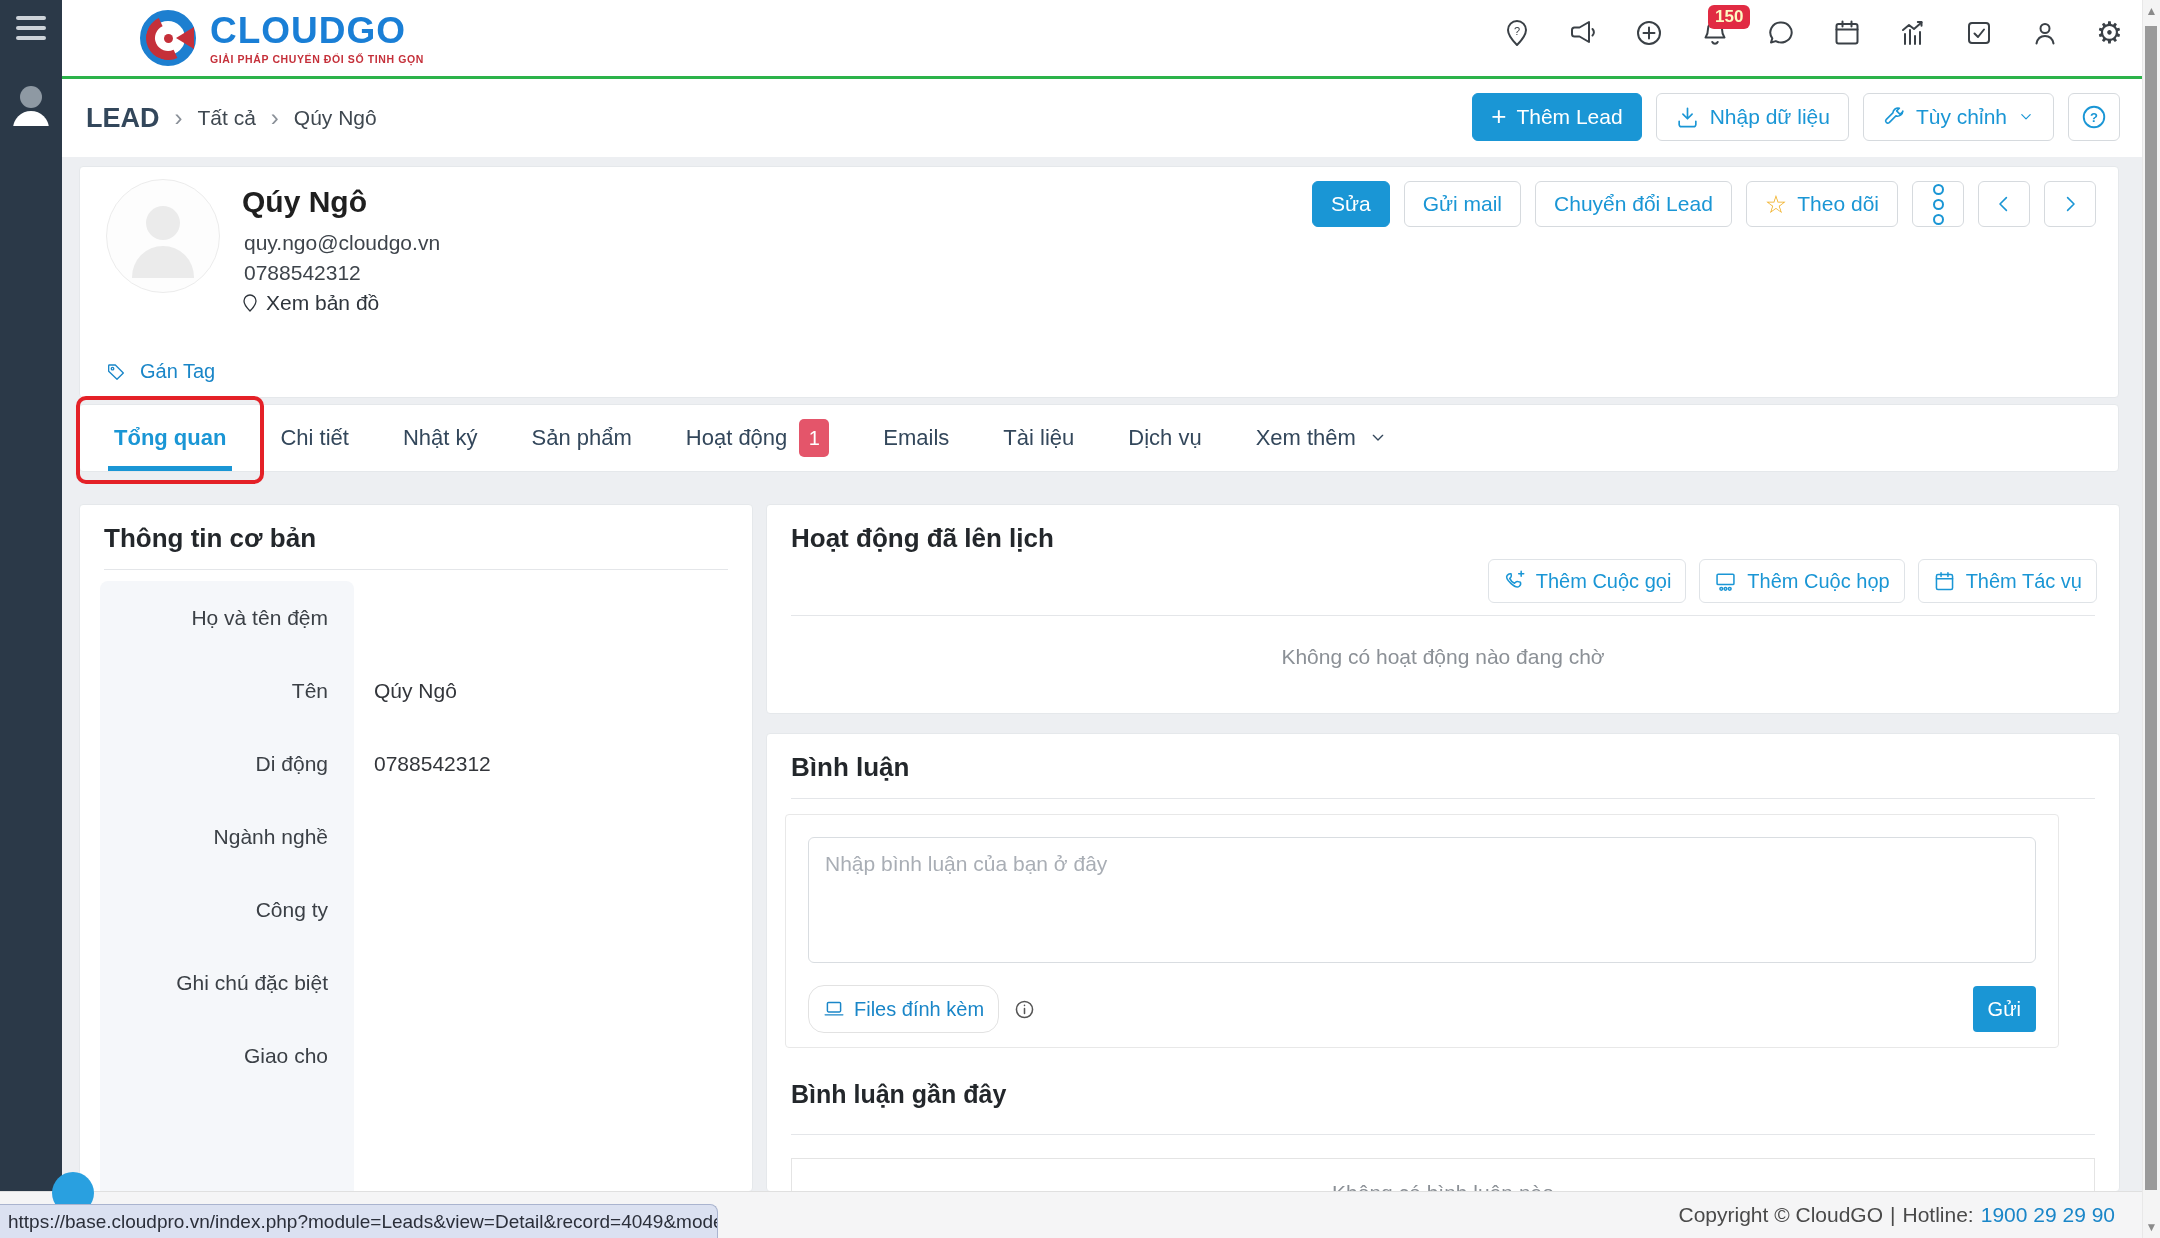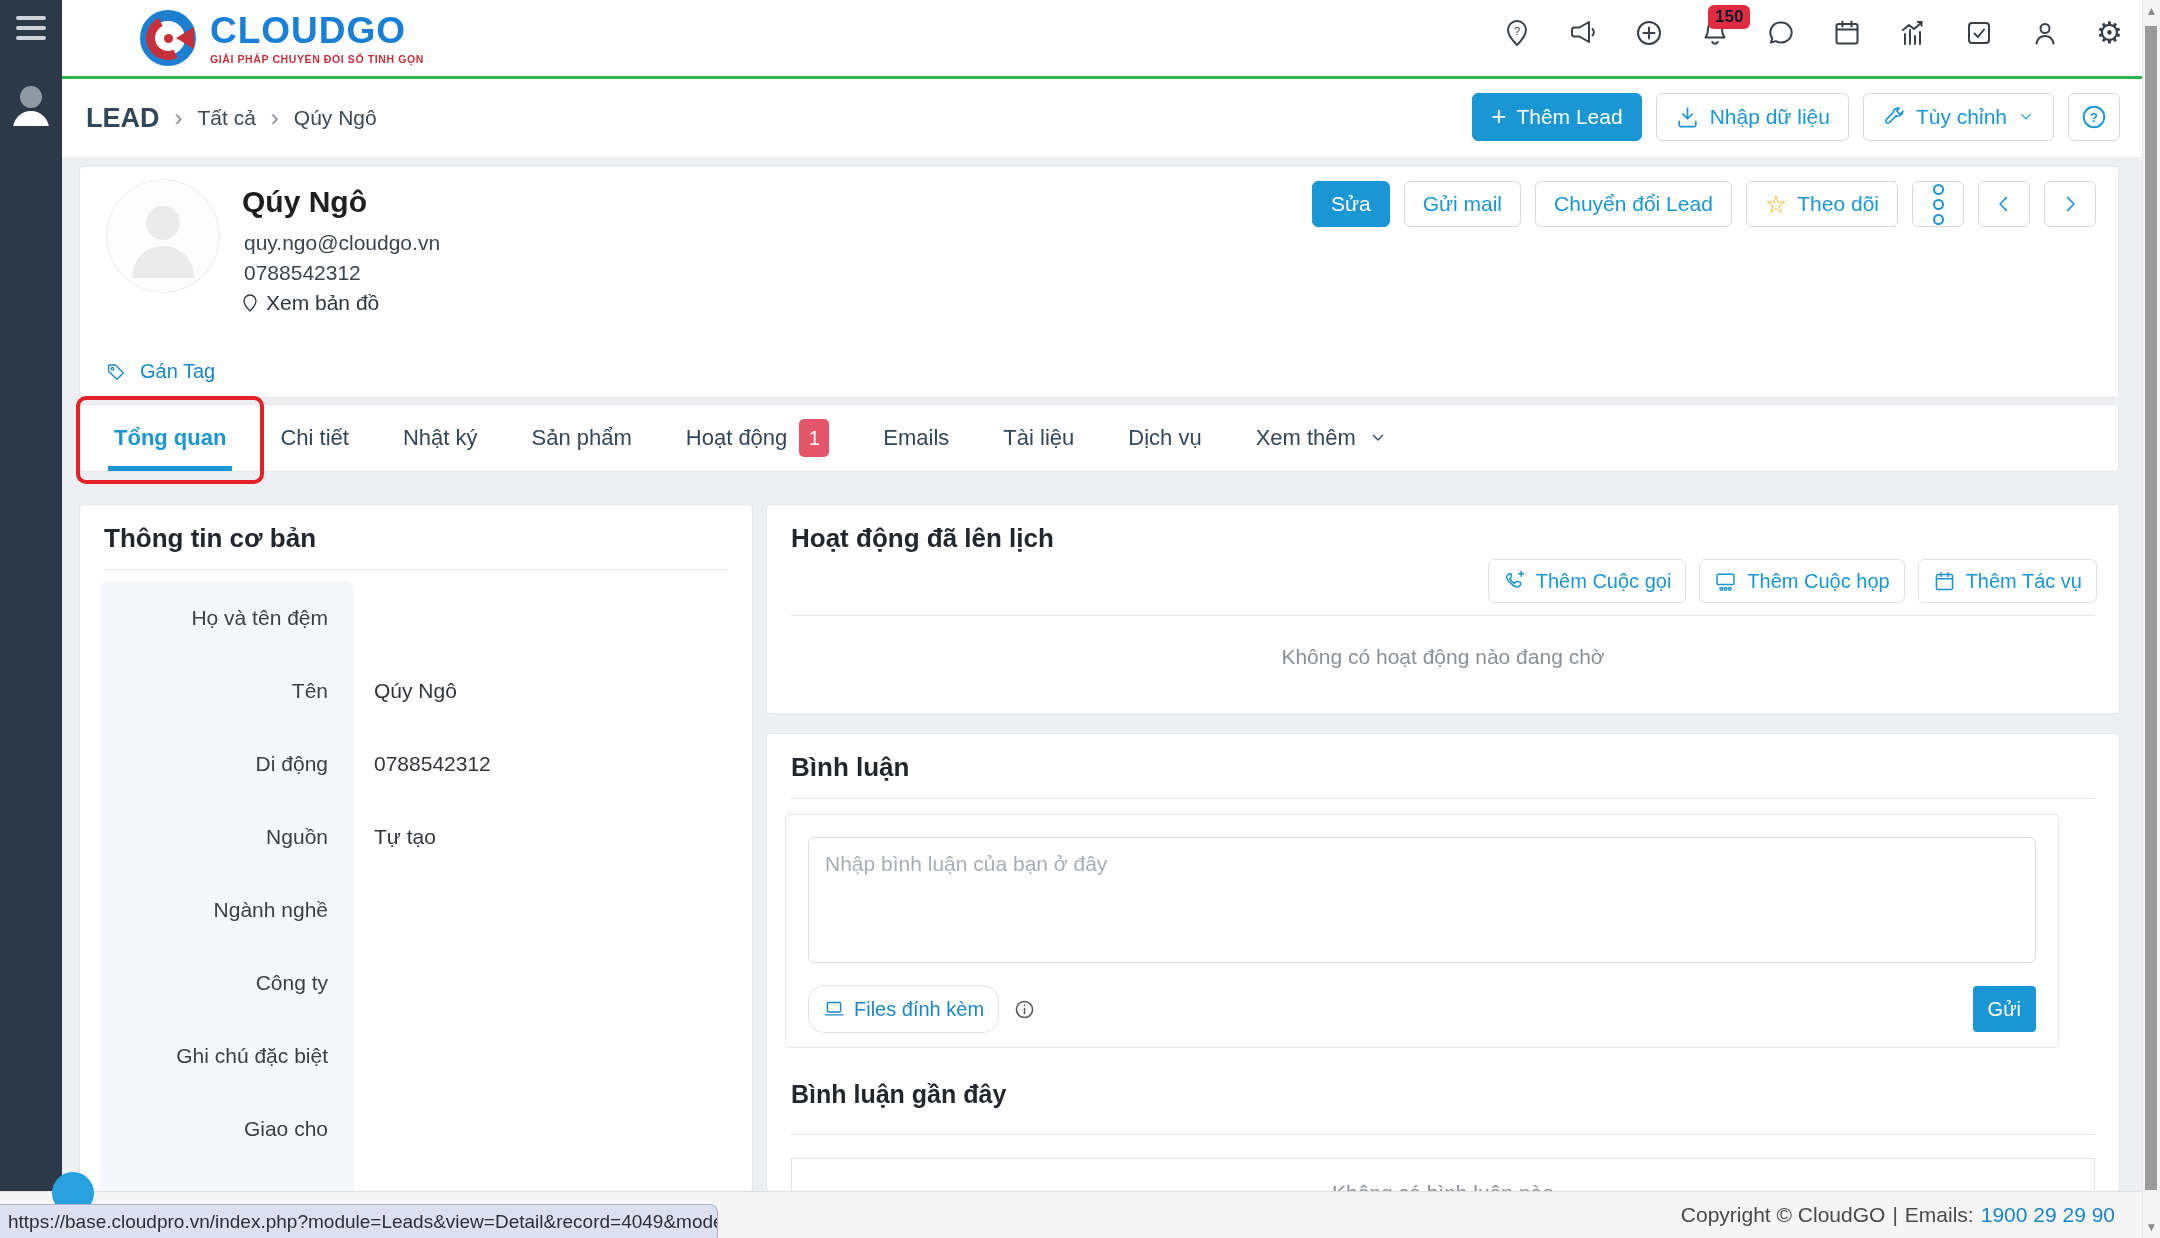--- a/index.html
+++ b/index.html
@@ -32,21 +32,21 @@
   #search{position:absolute;left:558px;top:14px;width:482px;height:46px;border:1.5px solid #d8dbe0;
           border-radius:9px;display:flex;align-items:center;background:#fff;box-sizing:border-box;}
   #search .mag{color:#9aa0a8;margin:0 10px 0 14px;}
   #search input{flex:1;border:none;outline:none;font-size:21px;color:#444;background:transparent;
                 font-family:"Liberation Sans",sans-serif;}
   #search input::placeholder{color:#8a8f98;}
   #search .chev{color:#9aa0a8;margin-right:14px;}
   #top-icons{position:absolute;right:34px;top:18px;display:flex;gap:36px;color:#3a4046;}
   .tico{position:relative;width:30px;height:30px;cursor:pointer;}
   .gear-glyph{font-size:30px;line-height:30px;}
-  #notif-badge{position:absolute;top:-13px;left:8px;background:#e12b43;color:#0f172a;font-size:17px;
+  #notif-badge{position:absolute;top:-13px;left:8px;background:#e12b43;color:#fef9c3;font-size:17px;
                font-weight:bold;padding:2px 7px;border-radius:6px;line-height:1.2;}
 
   
   #crumb-row{position:absolute;left:62px;right:0;top:79px;height:78px;background:#fff;}
   #breadcrumb{position:absolute;left:24px;top:0;height:78px;display:flex;align-items:center;gap:15px;}
   .crumb-root{font-size:27px;font-weight:600;color:#33475b;}
   .crumb-item{font-size:21px;color:#3f4850;}
   .crumb-sep::before{content:"\203A";font-size:24px;color:#8a9098;}
   #crumb-actions{position:absolute;right:40px;top:14px;display:flex;gap:14px;height:48px;}
   .btn{display:flex;align-items:center;gap:10px;border-radius:6px;font-size:21px;cursor:pointer;
@@ -378,24 +378,20 @@
         </div>
       <div class="f-row">
           <div class="f-label">Tên</div>
           <div class="f-value">Qúy Ngô</div>
         </div>
       <div class="f-row">
           <div class="f-label">Di động</div>
           <div class="f-value">0788542312</div>
         </div>
       <div class="f-row">
-          <div class="f-label">Nguồn</div>
-          <div class="f-value">Tự tạo</div>
-        </div>
-      <div class="f-row">
           <div class="f-label">Ngành nghề</div>
           <div class="f-value"></div>
         </div>
       <div class="f-row">
           <div class="f-label">Công ty</div>
           <div class="f-value"></div>
         </div>
       <div class="f-row">
           <div class="f-label">Ghi chú đặc biệt</div>
           <div class="f-value"></div>
@@ -464,21 +460,21 @@
     <div id="recent-divider"></div>
     <div id="recent-box">
       <div id="recent-empty">Không có bình luận nào</div>
     </div>
   </div>
 
   <div id="footer">
     <div id="footer-text">
       <span>Copyright © CloudGO</span>
         <span>|</span>
-        <span>Emails:</span>
+        <span>Hotline:</span>
       <span id="hotline">1900 29 29 90</span>
     </div>
   </div>
   <div id="chat-widget"></div>
   <div id="statusbar">https://base.cloudpro.vn/index.php?module=Leads&amp;view=Detail&amp;record=4049&amp;mode...</div>
 
   <div id="scrollbar">
     <div id="sb-up">▲</div>
     <div id="sb-thumb"></div>
     <div id="sb-down">▼</div>

